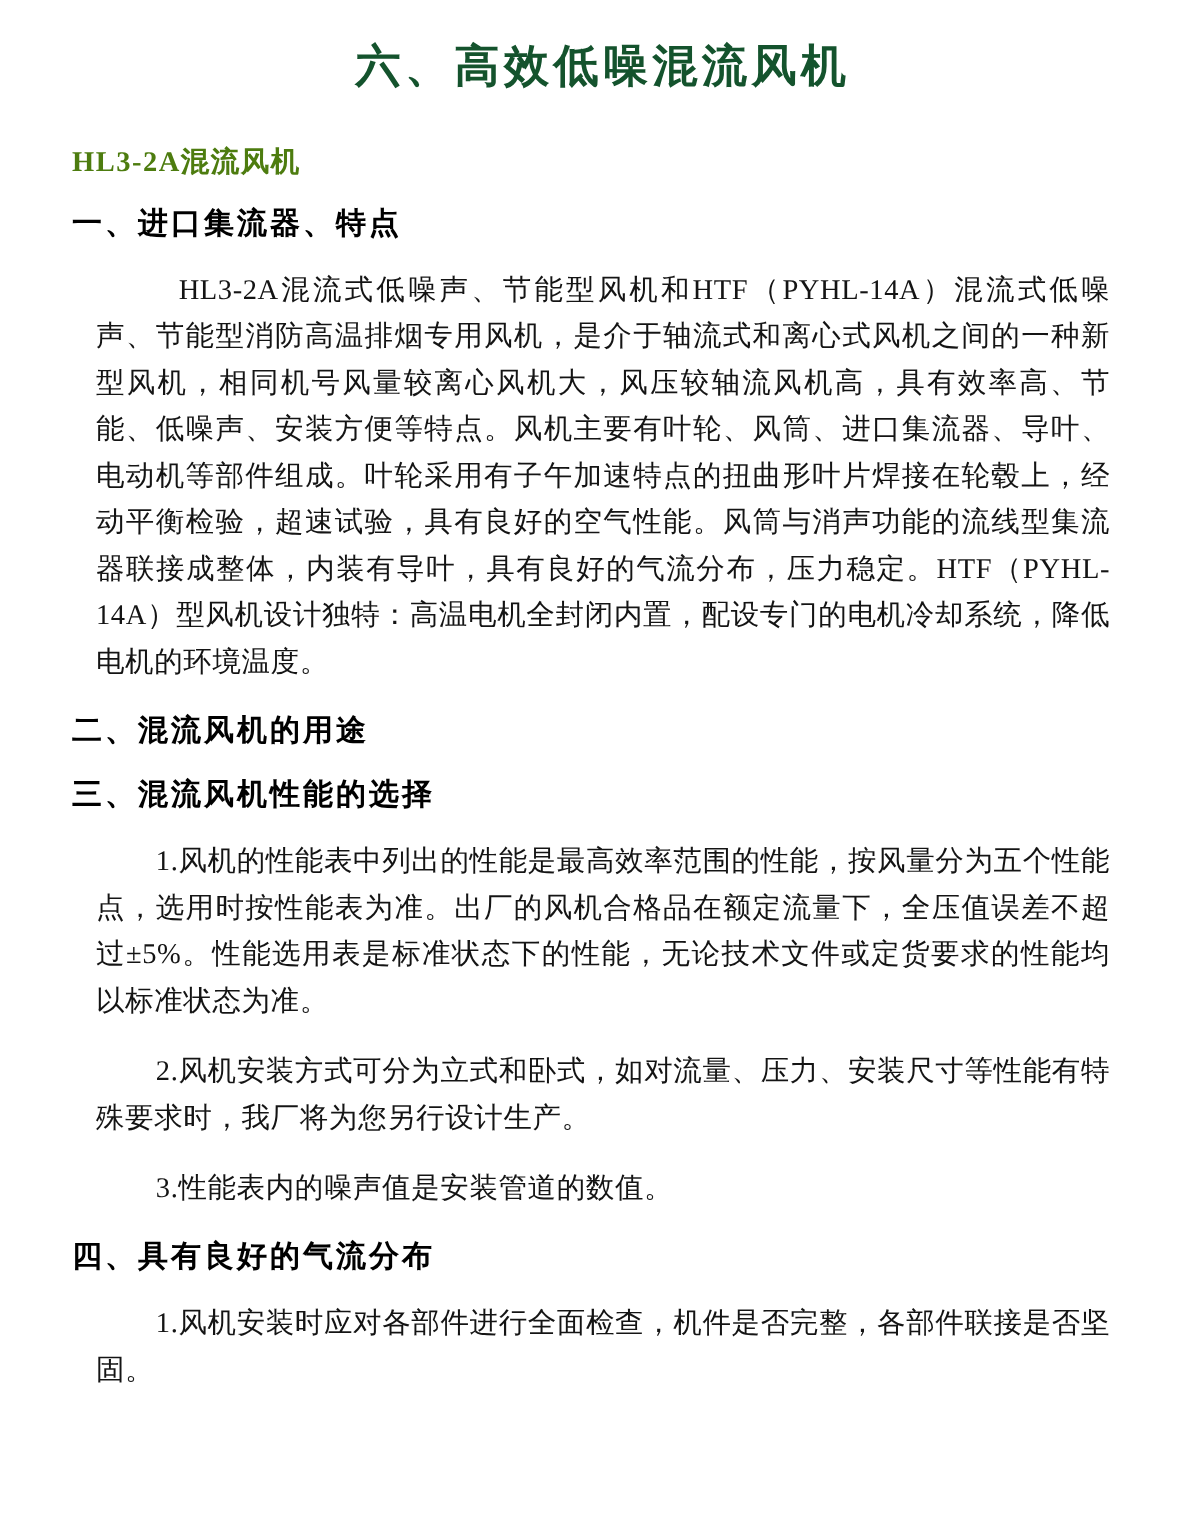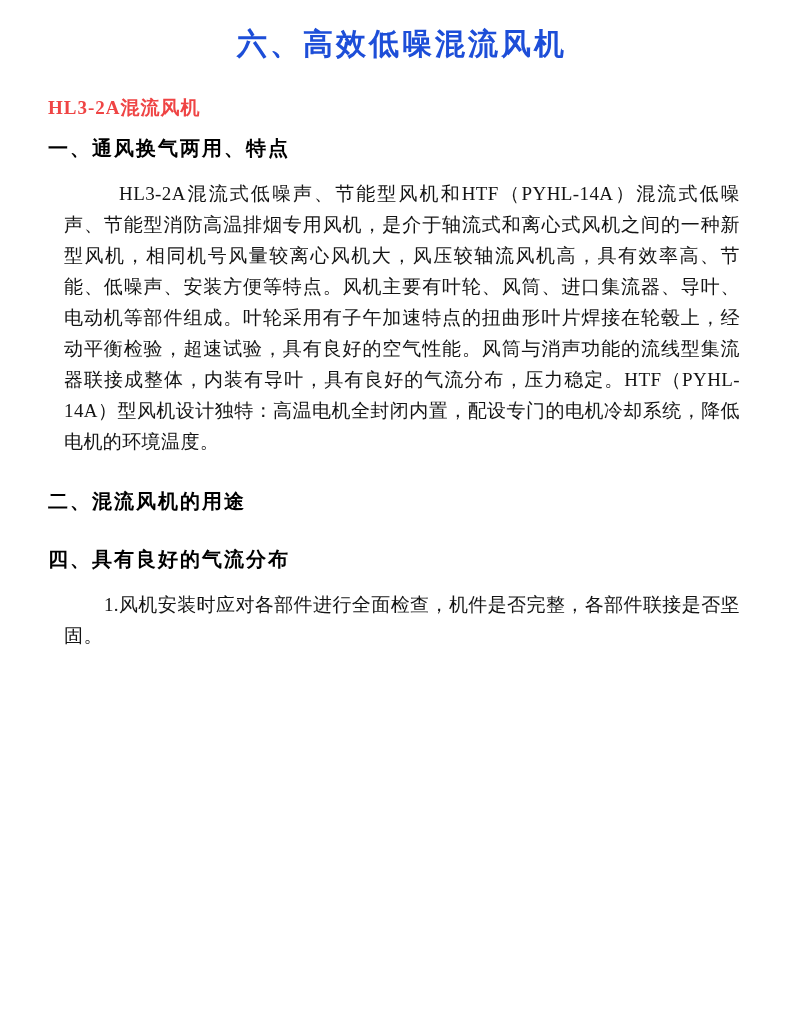--- a/index.html
+++ b/index.html
@@ -20,38 +20,38 @@
     height: 1014px;
     padding: 16px 44px 0 48px;
     background: #ffffff;
   }
   .doc-title {
     font-size: 30px;
     font-weight: bold;
     text-align: center;
     letter-spacing: 3px;
     margin: 8px 0 30px 0;
-    color: #1d4ed8;
+    color: #14532d;
   }
   .doc-subtitle {
     font-size: 19px;
     font-weight: bold;
     margin: 0 0 6px 0;
     letter-spacing: 1px;
-    color: #ef4444;
+    color: #4d7c0f;
   }
   .sec-heading {
     font-size: 20px;
     font-weight: bold;
     letter-spacing: 2px;
     margin: 14px 0 9px 0;
     color: #000000;
   }
   .sec-heading.gap-lg {
-    margin-top: 31px;
+    margin-top: 16px;
   }
   .body-para {
     font-size: 19px;
     line-height: 31px;
     text-align: justify;
     margin: 16px;
     letter-spacing: 0.4px;
     text-indent: 2.9em;
   }
   .list-para {
@@ -64,28 +64,34 @@
 </head>
 <body>
 
 <div class="page">
 
   <h1 class="doc-title">六、高效低噪混流风机</h1>
 
   <h2 class="doc-subtitle">HL3-2A混流风机</h2>
 
   <section>
-    <h3 class="sec-heading">一、通风换气两用、特点</h3>
+    <h3 class="sec-heading">一、进口集流器、特点</h3>
     <p class="body-para">HL3-2A混流式低噪声、节能型风机和HTF（PYHL-14A）混流式低噪声、节能型消防高温排烟专用风机，是介于轴流式和离心式风机之间的一种新型风机，相同机号风量较离心风机大，风压较轴流风机高，具有效率高、节能、低噪声、安装方便等特点。风机主要有叶轮、风筒、进口集流器、导叶、电动机等部件组成。叶轮采用有子午加速特点的扭曲形叶片焊接在轮毂上，经动平衡检验，超速试验，具有良好的空气性能。风筒与消声功能的流线型集流器联接成整体，内装有导叶，具有良好的气流分布，压力稳定。HTF（PYHL-14A）型风机设计独特：高温电机全封闭内置，配设专门的电机冷却系统，降低电机的环境温度。</p>
   </section>
 
   <section>
     <h3 class="sec-heading gap-lg">二、混流风机的用途</h3>
   </section>
 
+  <section>
+    <h3 class="sec-heading gap-lg">三、混流风机性能的选择</h3>
+    <p class="body-para list-para">1.风机的性能表中列出的性能是最高效率范围的性能，按风量分为五个性能点，选用时按性能表为准。出厂的风机合格品在额定流量下，全压值误差不超过±5%。性能选用表是标准状态下的性能，无论技术文件或定货要求的性能均以标准状态为准。</p>
+    <p class="body-para list-para">2.风机安装方式可分为立式和卧式，如对流量、压力、安装尺寸等性能有特殊要求时，我厂将为您另行设计生产。</p>
+    <p class="body-para list-para">3.性能表内的噪声值是安装管道的数值。</p>
+  </section>
 
   <section>
     <h3 class="sec-heading gap-lg">四、具有良好的气流分布</h3>
     <p class="body-para list-para">1.风机安装时应对各部件进行全面检查，机件是否完整，各部件联接是否坚固。</p>
 
   </section>
 
 </div>
 
 </body></html>

